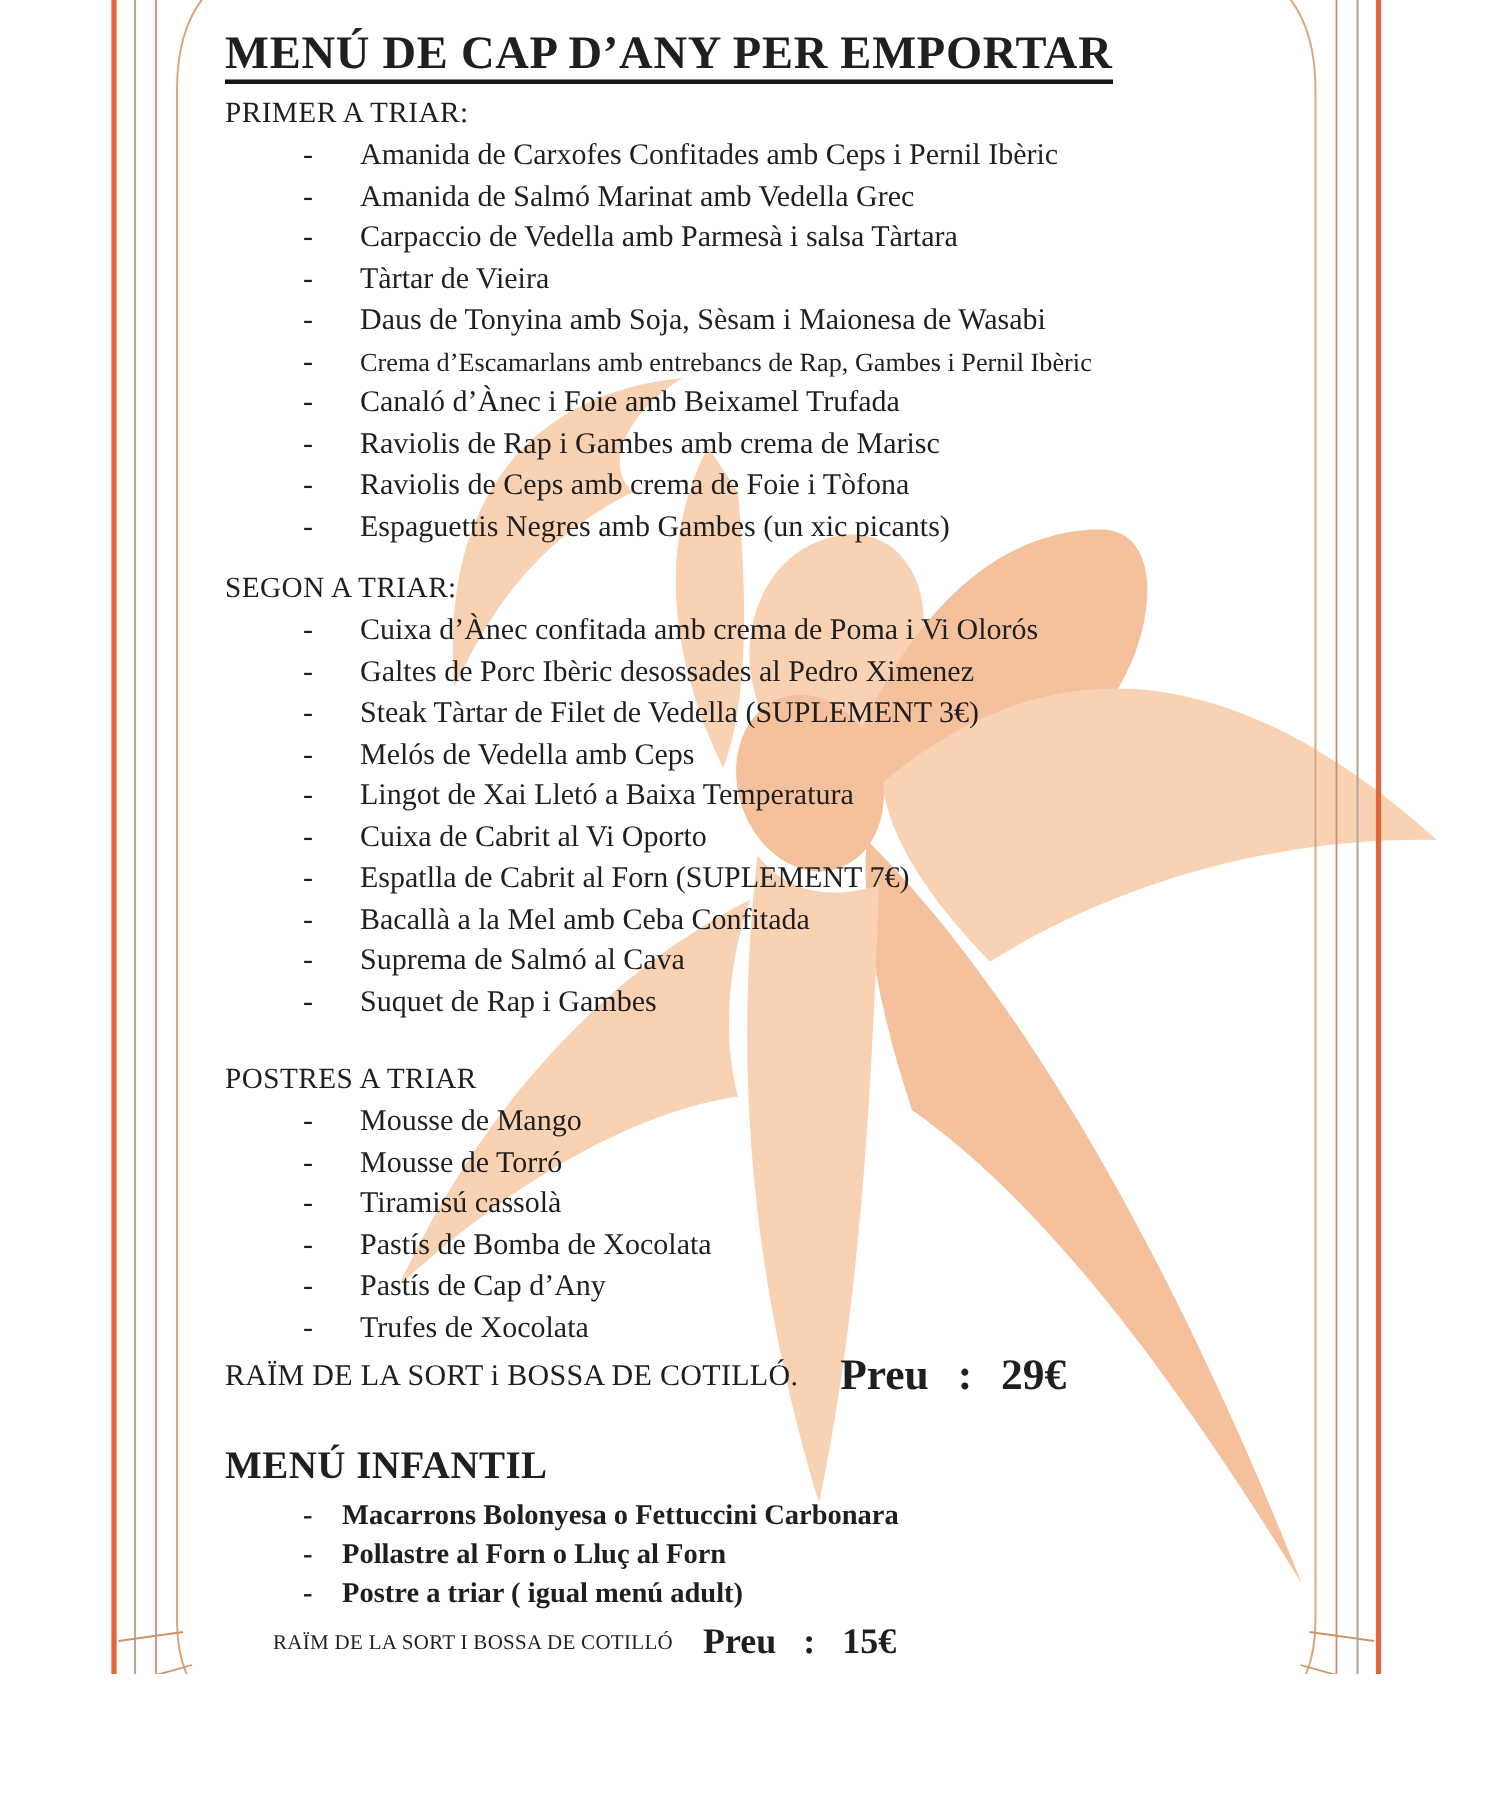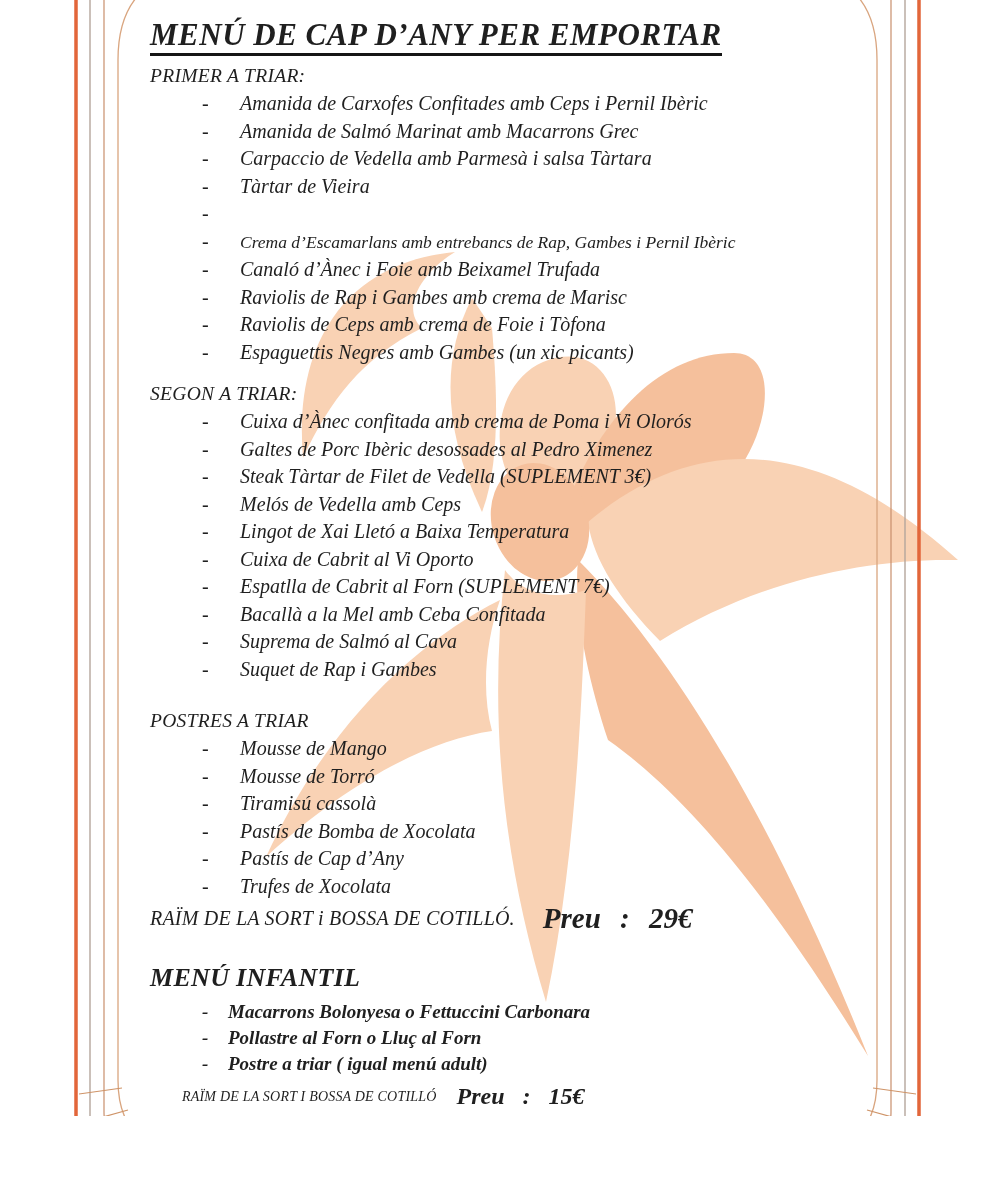--- a/index.html
+++ b/index.html
@@ -4,21 +4,20 @@
 <style>
   html,body{margin:0;padding:0;}
   body{background:#fff;}
   .page{
     position:relative;
     width:995px;height:1116px;
     background:#ffffff;
     overflow:hidden;
     font-family:"Liberation Serif","DejaVu Serif",serif;
     color:var(--ink,#1f1f1f);
-    font-style:italic;
   }
   svg.frame, svg.flower{
     position:absolute;left:0;top:0;width:995px;height:1200px;
     pointer-events:none;
   }
   .frame path, .frame line{fill:none;}
   .frame .outer{stroke:var(--accent,#e2663a);stroke-width:3.5px;}
   .frame .l2{stroke:var(--frame-gray,#b5a69c);stroke-width:1.4px;}
   .frame .l3{stroke:var(--frame-tan,#c98f6d);stroke-width:1.2px;}
   .frame .inner{stroke:var(--frame-light,#d9a57f);stroke-width:1.3px;}
@@ -163,32 +162,33 @@
 
     <div class="section sec1">
       <div class="section-heading">PRIMER A TRIAR:</div>
       <ul class="menu-list">
           <li>
             <span class="dash">-</span>
             <span class="item-text">Amanida de Carxofes Confitades amb Ceps i Pernil Ibèric</span>
           </li>
           <li>
             <span class="dash">-</span>
-            <span class="item-text">Amanida de Salmó Marinat amb Macarrons Grec</span>
+            <span class="item-text">Amanida de Salmó Marinat amb Vedella Grec</span>
           </li>
           <li>
             <span class="dash">-</span>
             <span class="item-text">Carpaccio de Vedella amb Parmesà i salsa Tàrtara</span>
           </li>
           <li>
             <span class="dash">-</span>
             <span class="item-text">Tàrtar de Vieira</span>
           </li>
           <li>
             <span class="dash">-</span>
+            <span class="item-text">Daus de Tonyina amb Soja, Sèsam i Maionesa de Wasabi</span>
           </li>
           <li class="small">
             <span class="dash">-</span>
             <span class="item-text">Crema d’Escamarlans amb entrebancs de Rap, Gambes i Pernil Ibèric</span>
           </li>
           <li>
             <span class="dash">-</span>
             <span class="item-text">Canaló d’Ànec i Foie amb Beixamel Trufada</span>
           </li>
           <li>

